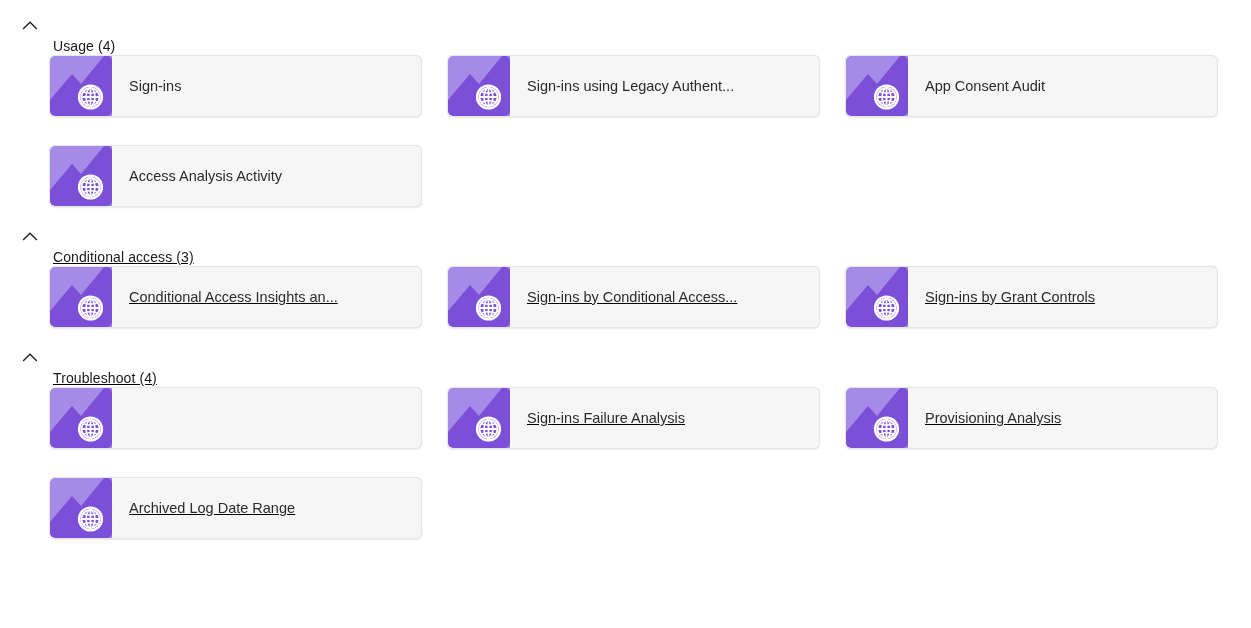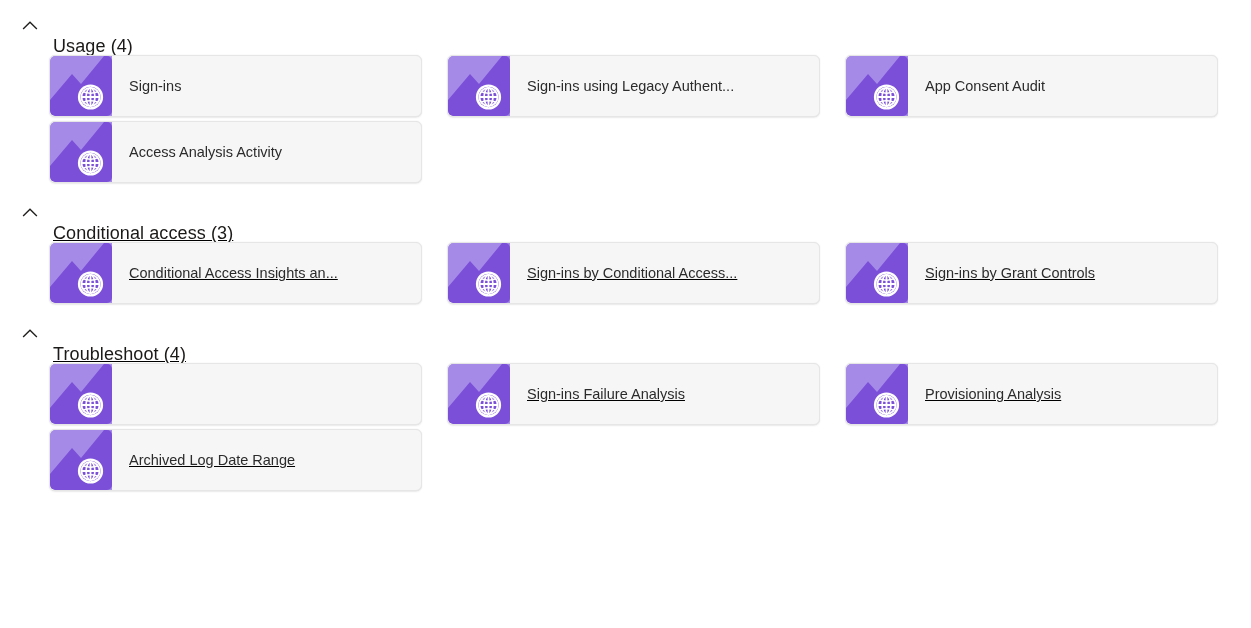--- a/index.html
+++ b/index.html
@@ -31,35 +31,35 @@
   .chevron {
     width: 20px;
     height: 20px;
     flex: 0 0 20px;
     margin-right: 13px;
     position: relative;
     display: inline-block;
   }
   .chevron svg { display: block; }
   .section-title {
-    font-size: 18px;
+    font-size: 14px;
     color: #1b1a19;
     letter-spacing: 0.1px;
     line-height: 20px;
     white-space: nowrap;
     margin-top: 40px;
   }
 
   
   .card-grid {
     display: flex;
     flex-wrap: wrap;
     padding-left: 49px;
     padding-top: 13px;
-    gap: 4px 25px;
+    gap: 28px 25px;
     width: 1251px;
   }
   .card {
     width: 373px;
     height: 62px;
     flex: 0 0 373px;
     background: #f6f6f6;
     border: 1px solid #e6e6e6;
     border-radius: 6px;
     display: flex;

